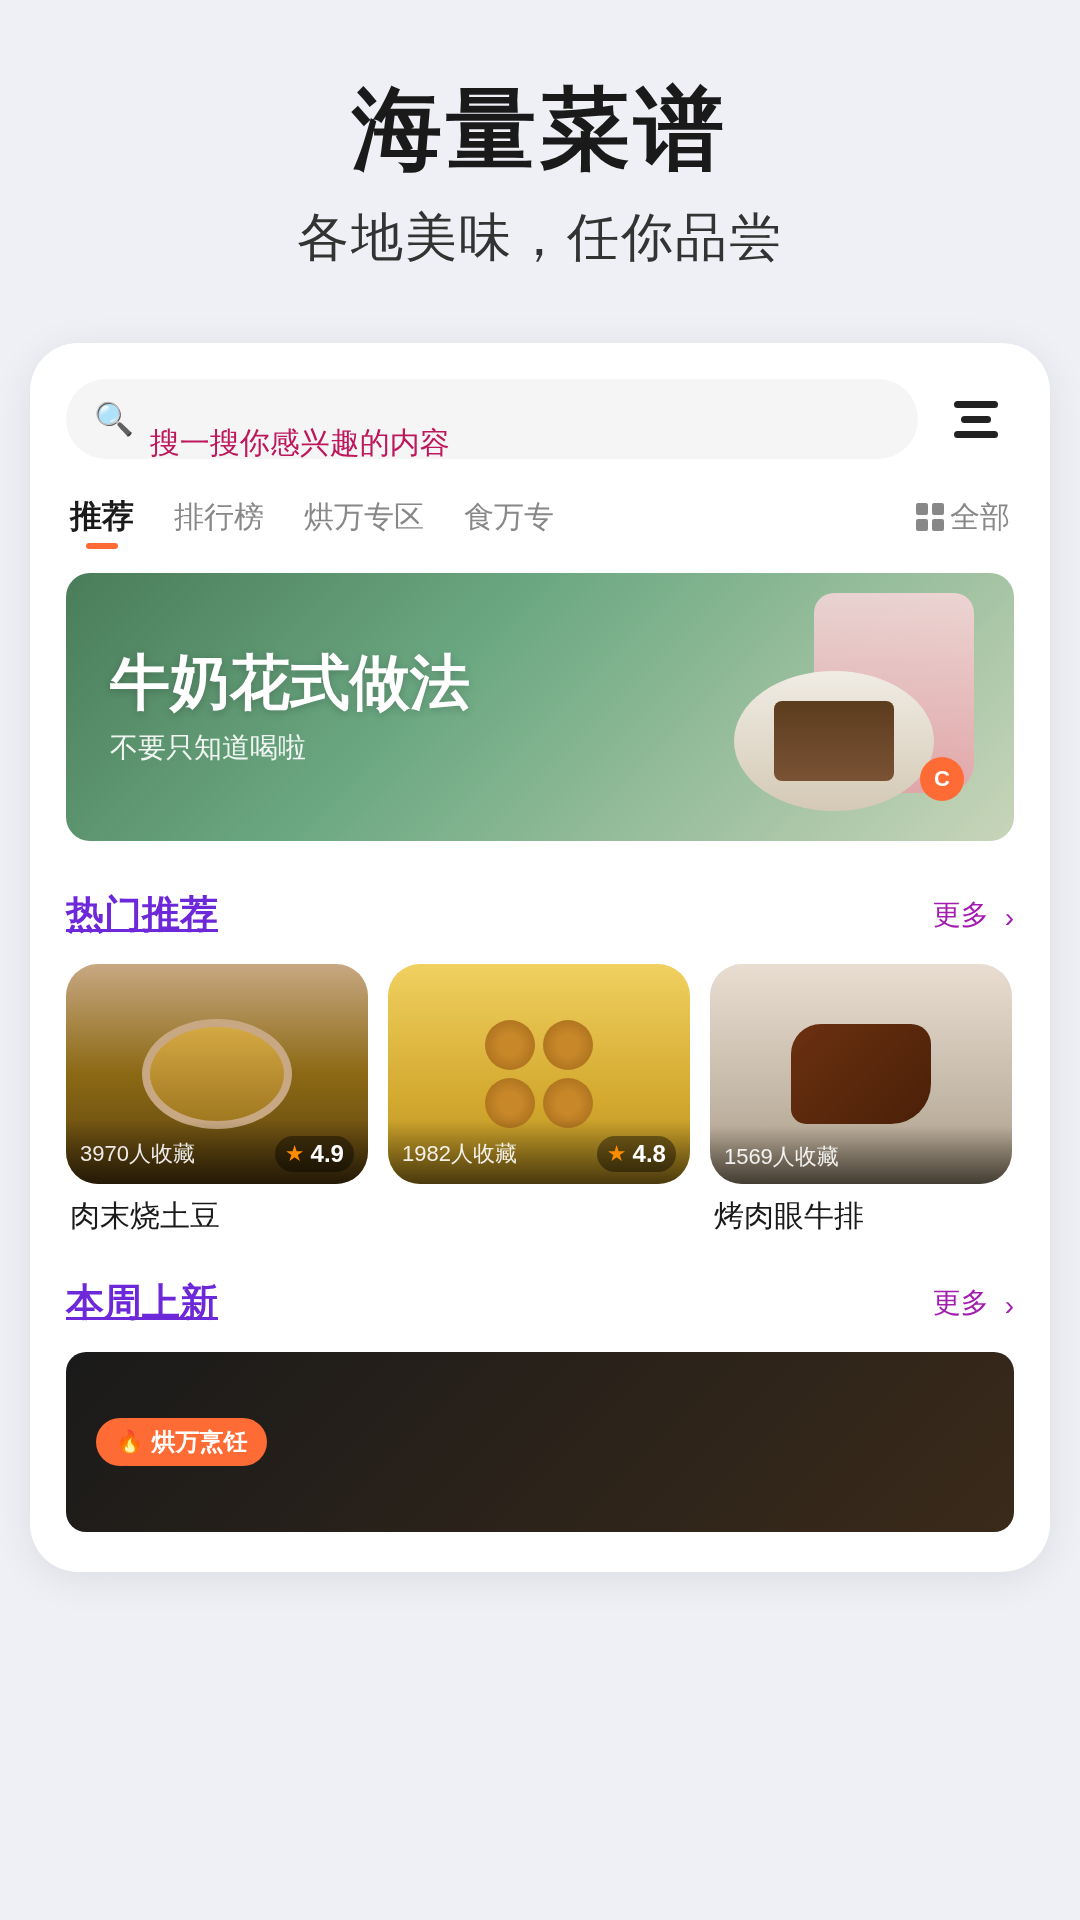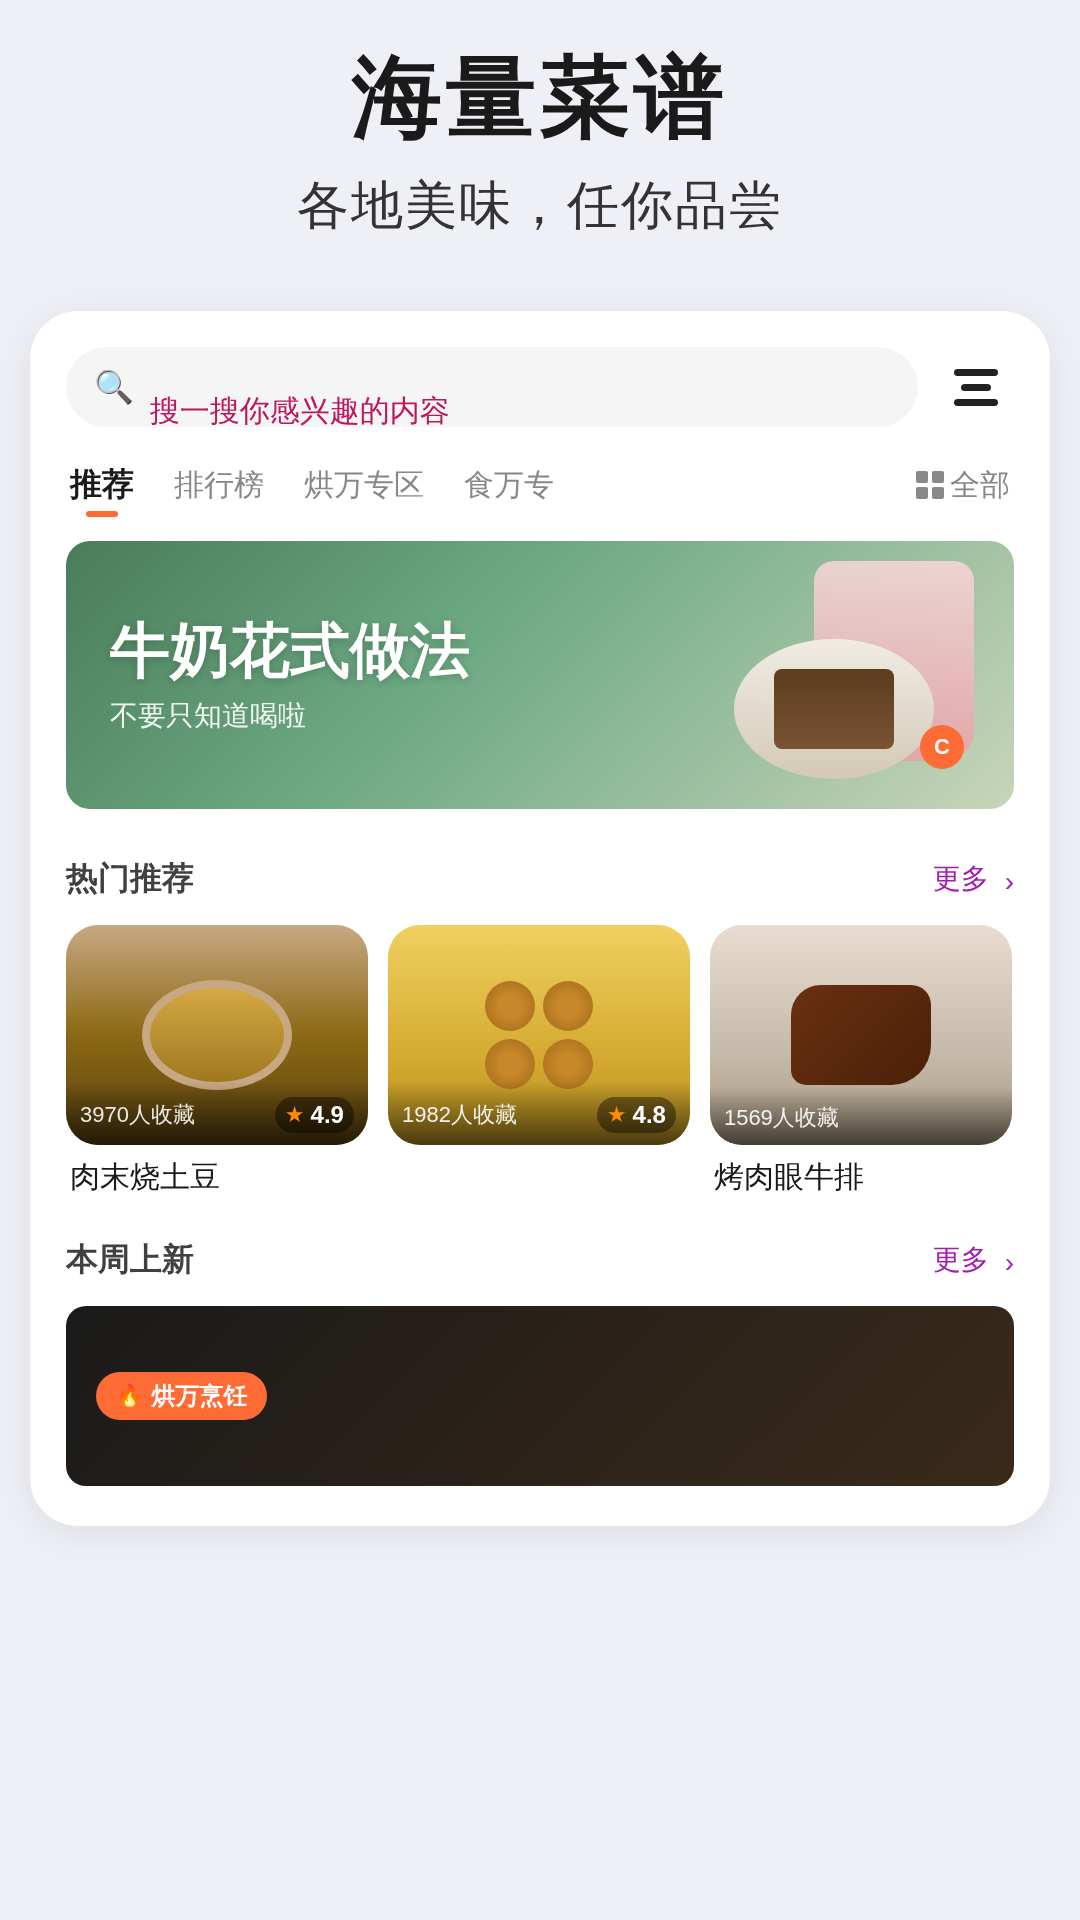--- a/index.html
+++ b/index.html
@@ -7,21 +7,21 @@
     body {
       width: 1080px;
       min-height: 1920px;
       background: #eef0f5;
       font-family: -apple-system, 'PingFang SC', 'Helvetica Neue', sans-serif;
       overflow-x: hidden;
     }
 
     .hero-section {
       text-align: center;
-      padding: 48px 40px 50px;
+      padding: 80px 40px 50px;
     }
 
     .hero-title {
       font-size: 90px;
       font-weight: 800;
       color: #1a1a1a;
       letter-spacing: 4px;
       line-height: 1.1;
     }
 
@@ -241,23 +241,24 @@
 
     
     .section-header {
       display: flex;
       align-items: center;
       justify-content: space-between;
       margin-bottom: 24px;
     }
 
     .section-title {
-      font-size: 32px;
+      font-size: 38px;
       font-weight: 700;
-      color: #404040;
+      color: #6d28d9;
+      text-decoration: underline;
     }
 
     .more-link {
       font-size: 28px;
       color: #a21caf;
       display: flex;
       align-items: flex-end;
       gap: 16px;
     }
 

